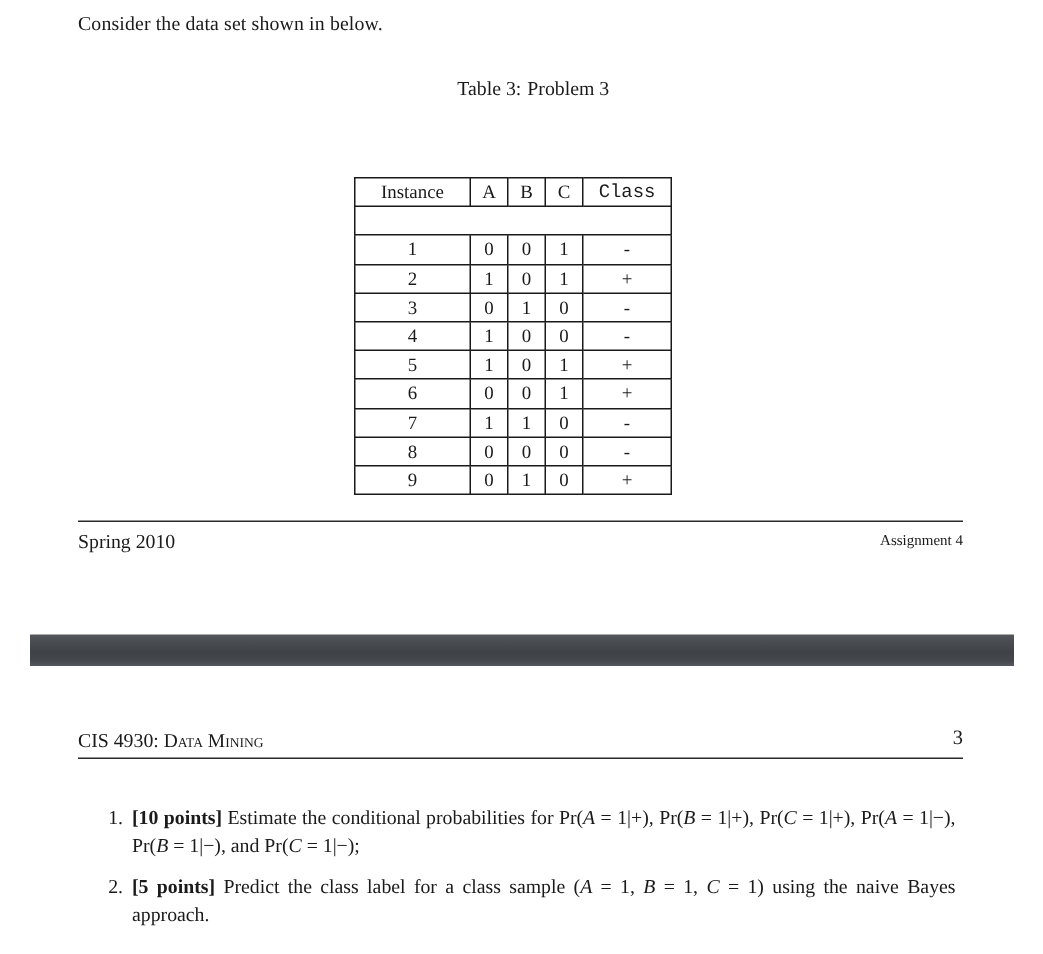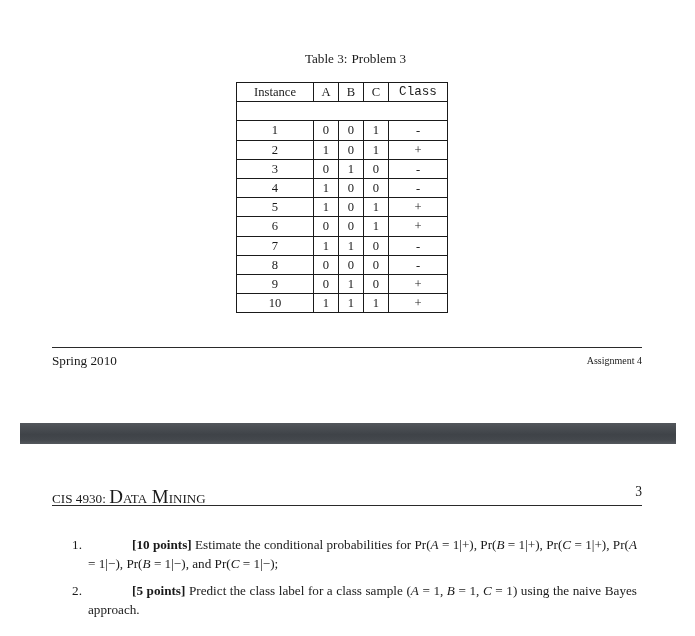--- a/index.html
+++ b/index.html
@@ -47,20 +47,21 @@
   
   .table-wrap {
     position: absolute;
     left: 236px;
     top: 82px;
   }
   table.dataset {
     border-collapse: collapse;
     font-size: 12.6px;
     color: #1a1a1a;
+    margin-top: 36px;
   }
   table.dataset td, table.dataset th {
     border: 1px solid #1a1a1a;
     text-align: center;
     font-weight: normal;
     height: 18.2px;
     line-height: 18.2px;
     padding: 0;
   }
   table.dataset thead th {
@@ -120,21 +121,21 @@
   
   .head-left {
     position: absolute;
     left: 52px;
     top: 486px;
     font-size: 13.2px;
     white-space: nowrap;
   }
   .smallcaps {
     font-variant: small-caps;
-    font-size: 19px;
+    font-size: 13px;
     margin-top: 42px;
   }
   .head-right {
     position: absolute;
     left: 52px;
     width: 590px;
     top: 484px;
     text-align: right;
     font-size: 13.6px;
   }
@@ -163,31 +164,32 @@
     line-height: 18.5px;
     text-align: justify;
   }
   .prob .num {
     position: absolute;
     left: 62px;
     top: 0;
     width: 20px;
     text-align: right;
   }
-  .prob b { font-weight: bold; margin-left: 44px; }
+  .prob b { font-weight: bold; }
   .mathit {
     font-style: italic;
     font-family: "Liberation Serif", "DejaVu Serif", serif;
   }
 </style>
 </head>
 <body>
 
 <div class="page">
 
+  <div class="intro">Consider the data set shown in below.</div>
 
   <div class="table-caption">
     <span>Table 3:</span><span class="cap-gap"></span><span>Problem 3</span>
   </div>
 
   <div class="table-wrap">
     <table class="dataset">
       <thead>
         <tr>
           <th class="c-instance">Instance</th>
@@ -255,27 +257,20 @@
           <td>0</td>
           <td>0</td>
           <td>0</td>
           <td>-</td>
         </tr>
         <tr>
           <td>9</td>
           <td>0</td>
           <td>1</td>
           <td>0</td>
-          <td>+</td>
-        </tr>
-        <tr>
-          <td>10</td>
-          <td>1</td>
-          <td>1</td>
-          <td>1</td>
           <td>+</td>
         </tr>
       </tbody>
     </table>
   </div>
 
   <div class="footrule"></div>
   <div class="foot-left">Spring 2010</div>
   <div class="foot-right">Assignment 4</div>
 

